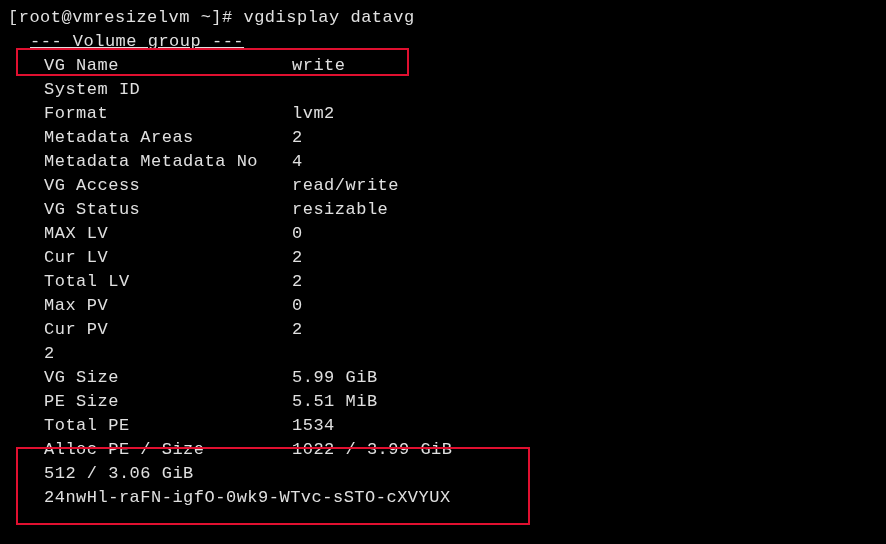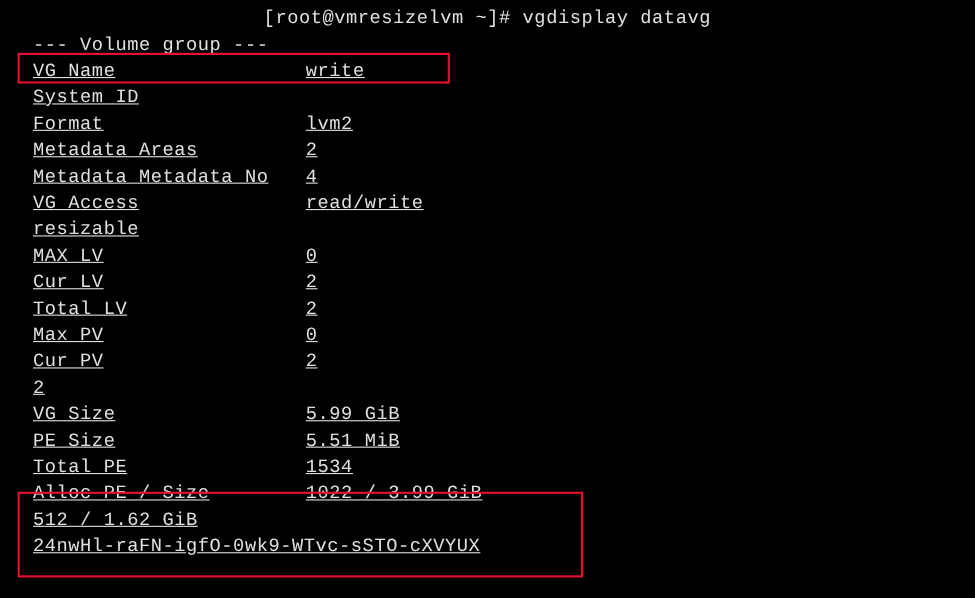--- a/index.html
+++ b/index.html
@@ -14,31 +14,30 @@
       color: #e0e0e0;
       padding: 6px 8px;
       width: 886px;
       height: 544px;
       line-height: 24px;
       letter-spacing: 0.5px;
     }
     .prompt-line {
       display: flex;
       white-space: pre;
-      justify-content: center;
     }
     .section-header {
       white-space: pre;
+      text-decoration: underline;
       margin-left: 22px;
     }
     .row {
       display: flex;
       white-space: pre;
-      margin-left: 22px;
-      text-decoration: underline;
+      margin-left: 36px;
     }
     .label {
       display: inline-block;
       width: 248px;
     }
     .value {
       display: inline-block;
     }
     .highlight-box-1 {
       border: 2px solid #e01030;
@@ -72,29 +71,29 @@
 
 <div class="section-header">--- Volume group ---</div>
 
 <div id="rows-container">
     <div class="row"><span class="label">VG Name</span><span class="value">write</span></div>
     <div class="row"><span class="label">System ID</span><span class="value"></span></div>
     <div class="row"><span class="label">Format</span><span class="value">lvm2</span></div>
     <div class="row"><span class="label">Metadata Areas</span><span class="value">2</span></div>
     <div class="row"><span class="label">Metadata Metadata No</span><span class="value">4</span></div>
     <div class="row"><span class="label">VG Access</span><span class="value">read/write</span></div>
-    <div class="row"><span class="value">resizable</span></div>
+    <div class="row"><span class="label">VG Status</span><span class="value">resizable</span></div>
     <div class="row"><span class="label">MAX LV</span><span class="value">0</span></div>
     <div class="row"><span class="label">Cur LV</span><span class="value">2</span></div>
     <div class="row"><span class="label">Total LV</span><span class="value">2</span></div>
     <div class="row"><span class="label">Max PV</span><span class="value">0</span></div>
     <div class="row"><span class="label">Cur PV</span><span class="value">2</span></div>
     <div class="row"><span class="value">2</span></div>
     <div class="row"><span class="label">VG Size</span><span class="value">5.99 GiB</span></div>
     <div class="row"><span class="label">PE Size</span><span class="value">5.51 MiB</span></div>
     <div class="row"><span class="label">Total PE</span><span class="value">1534</span></div>
     <div class="row"><span class="label">Alloc PE / Size</span><span class="value">1022 / 3.99 GiB</span></div>
-    <div class="row"><span class="value">512 / 1.62 GiB</span></div>
+    <div class="row"><span class="value">512 / 3.06 GiB</span></div>
     <div class="row"><span class="value">24nwHl-raFN-igfO-0wk9-WTvc-sSTO-cXVYUX</span></div>
   </div>
 
 <div id="box1" class="highlight-box-1"></div>
 <div id="box2" class="highlight-box-2"></div>
 
 </body></html>

